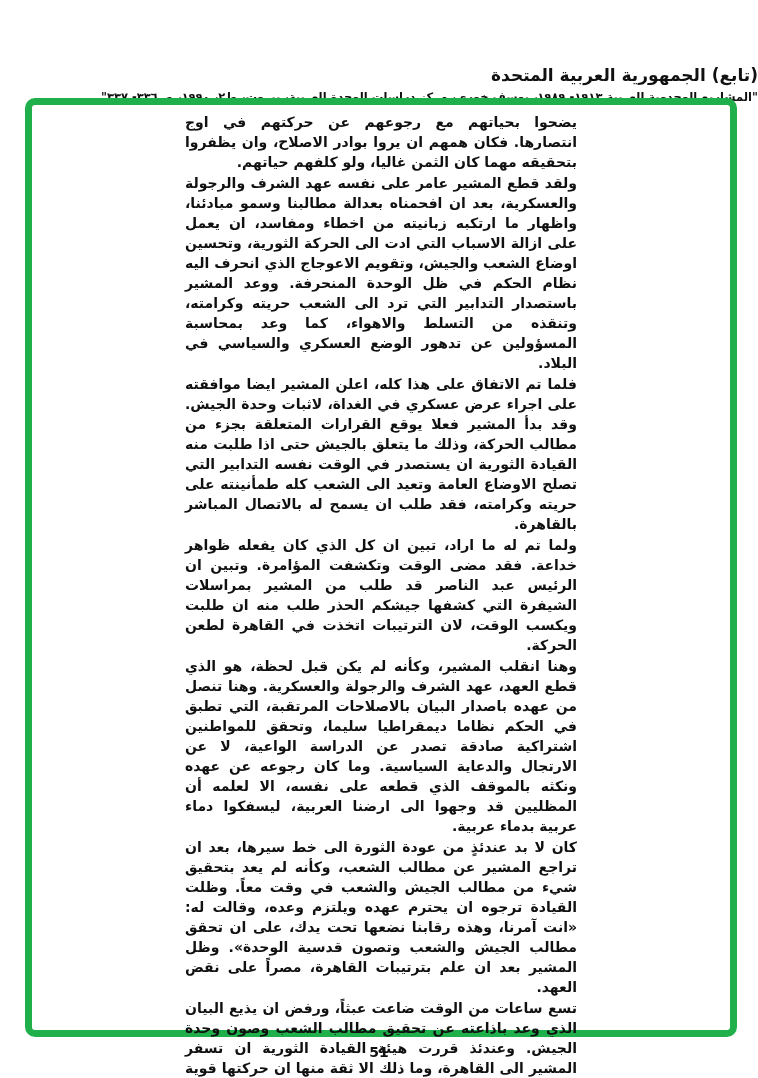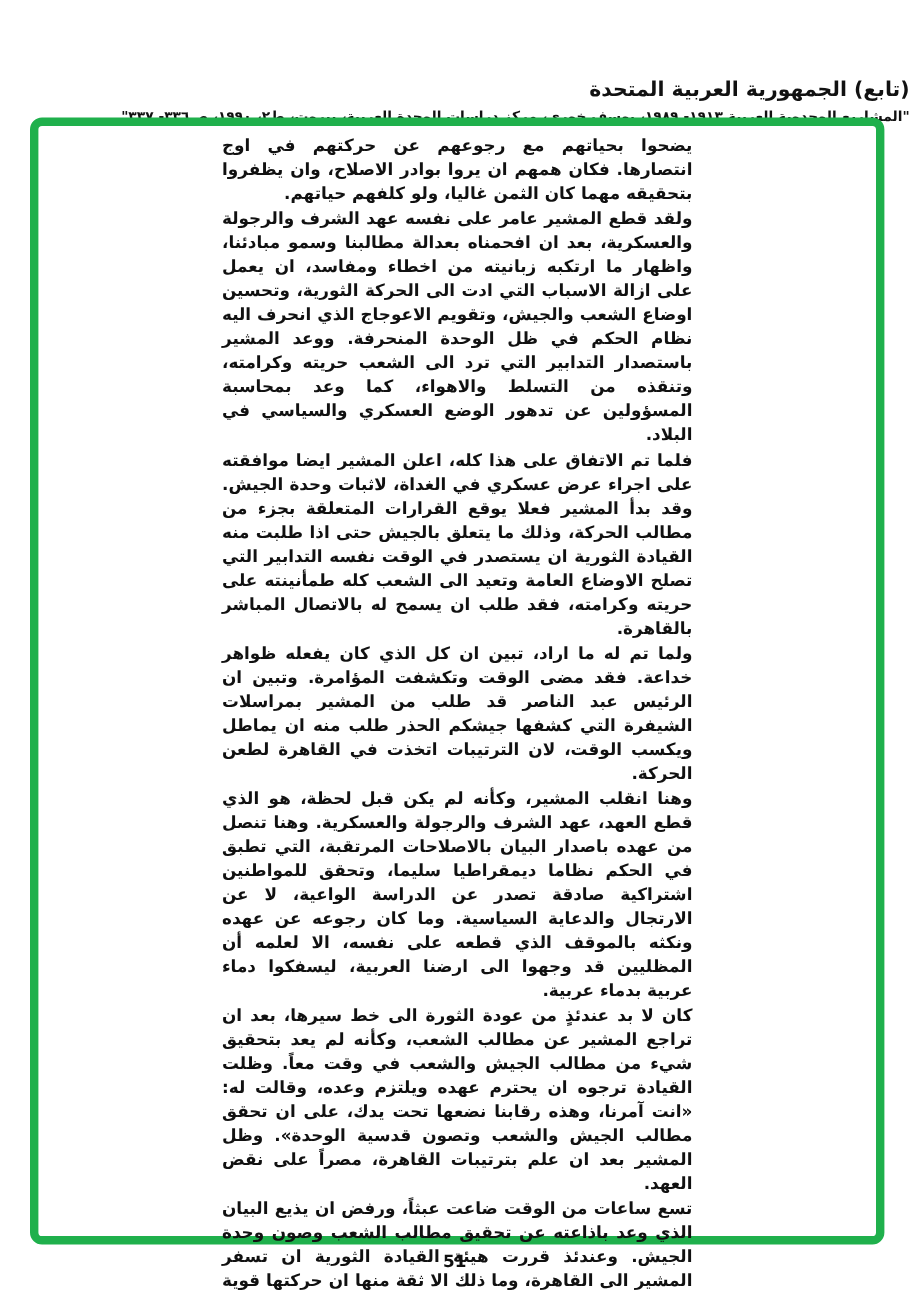--- a/index.html
+++ b/index.html
@@ -75,21 +75,21 @@
   <div class="header">
     <div class="header-title">(تابع) الجمهورية العربية المتحدة</div>
     <div class="citation">"المشاريع الوحدوية العربية ١٩١٣- ١٩٨٩، يوسف خوري، مركز دراسات الوحدة العربية، بيروت، ط٢، ١٩٩٠، ص٣٣٦- ٣٣٧"</div>
   </div>
 
   <div class="frame" style="border-color: rgb(31, 176, 76);">
     <div class="text-col">
       <p>يضحوا بحياتهم مع رجوعهم عن حركتهم في اوج انتصارها. فكان همهم ان يروا بوادر الاصلاح، وان يظفروا بتحقيقه مهما كان الثمن غاليا، ولو كلفهم حياتهم.</p>
       <p>ولقد قطع المشير عامر على نفسه عهد الشرف والرجولة والعسكرية، بعد ان افحمناه بعدالة مطالبنا وسمو مبادئنا، واظهار ما ارتكبه زبانيته من اخطاء ومفاسد، ان يعمل على ازالة الاسباب التي ادت الى الحركة الثورية، وتحسين اوضاع الشعب والجيش، وتقويم الاعوجاج الذي انحرف اليه نظام الحكم في ظل الوحدة المنحرفة. ووعد المشير باستصدار التدابير التي ترد الى الشعب حريته وكرامته، وتنقذه من التسلط والاهواء، كما وعد بمحاسبة المسؤولين عن تدهور الوضع العسكري والسياسي في البلاد.</p>
       <p>فلما تم الاتفاق على هذا كله، اعلن المشير ايضا موافقته على اجراء عرض عسكري في الغداة، لاثبات وحدة الجيش. وقد بدأ المشير فعلا يوقع القرارات المتعلقة بجزء من مطالب الحركة، وذلك ما يتعلق بالجيش حتى اذا طلبت منه القيادة الثورية ان يستصدر في الوقت نفسه التدابير التي تصلح الاوضاع العامة وتعيد الى الشعب كله طمأنينته على حريته وكرامته، فقد طلب ان يسمح له بالاتصال المباشر بالقاهرة.</p>
-      <p>ولما تم له ما اراد، تبين ان كل الذي كان يفعله ظواهر خداعة. فقد مضى الوقت وتكشفت المؤامرة. وتبين ان الرئيس عبد الناصر قد طلب من المشير بمراسلات الشيفرة التي كشفها جيشكم الحذر طلب منه ان يماطل ويكسب الوقت، لان الترتيبات اتخذت في القاهرة لطعن الحركة.</p>
+      <p>ولما تم له ما اراد، تبين ان كل الذي كان يفعله ظواهر خداعة. فقد مضى الوقت وتكشفت المؤامرة. وتبين ان الرئيس عبد الناصر قد طلب من المشير بمراسلات الشيفرة التي كشفها جيشكم الحذر طلب منه ان طلبت ويكسب الوقت، لان الترتيبات اتخذت في القاهرة لطعن الحركة.</p>
       <p>وهنا انقلب المشير، وكأنه لم يكن قبل لحظة، هو الذي قطع العهد، عهد الشرف والرجولة والعسكرية. وهنا تنصل من عهده باصدار البيان بالاصلاحات المرتقبة، التي تطبق في الحكم نظاما ديمقراطيا سليما، وتحقق للمواطنين اشتراكية صادقة تصدر عن الدراسة الواعية، لا عن الارتجال والدعاية السياسية. وما كان رجوعه عن عهده ونكثه بالموقف الذي قطعه على نفسه، الا لعلمه أن المظليين قد وجهوا الى ارضنا العربية، ليسفكوا دماء عربية بدماء عربية.</p>
       <p>كان لا بد عندئذٍ من عودة الثورة الى خط سيرها، بعد ان تراجع المشير عن مطالب الشعب، وكأنه لم يعد بتحقيق شيء من مطالب الجيش والشعب في وقت معاً. وظلت القيادة ترجوه ان يحترم عهده ويلتزم وعده، وقالت له: «انت آمرنا، وهذه رقابنا نضعها تحت يدك، على ان تحقق مطالب الجيش والشعب وتصون قدسية الوحدة». وظل المشير بعد ان علم بترتيبات القاهرة، مصراً على نقض العهد.</p>
       <p>تسع ساعات من الوقت ضاعت عبثاً، ورفض ان يذيع البيان الذي وعد باذاعته عن تحقيق مطالب الشعب وصون وحدة الجيش. وعندئذ قررت هيئة القيادة الثورية ان تسفر المشير الى القاهرة، وما ذلك الا ثقة منها ان حركتها قوية الى الحد الذي لا يخيفها بعد ان يعود المشير الى القاهرة، فما دام قد</p>
     </div>
   </div>
 
   <div class="page-number">51</div>
 
 </div>
 

